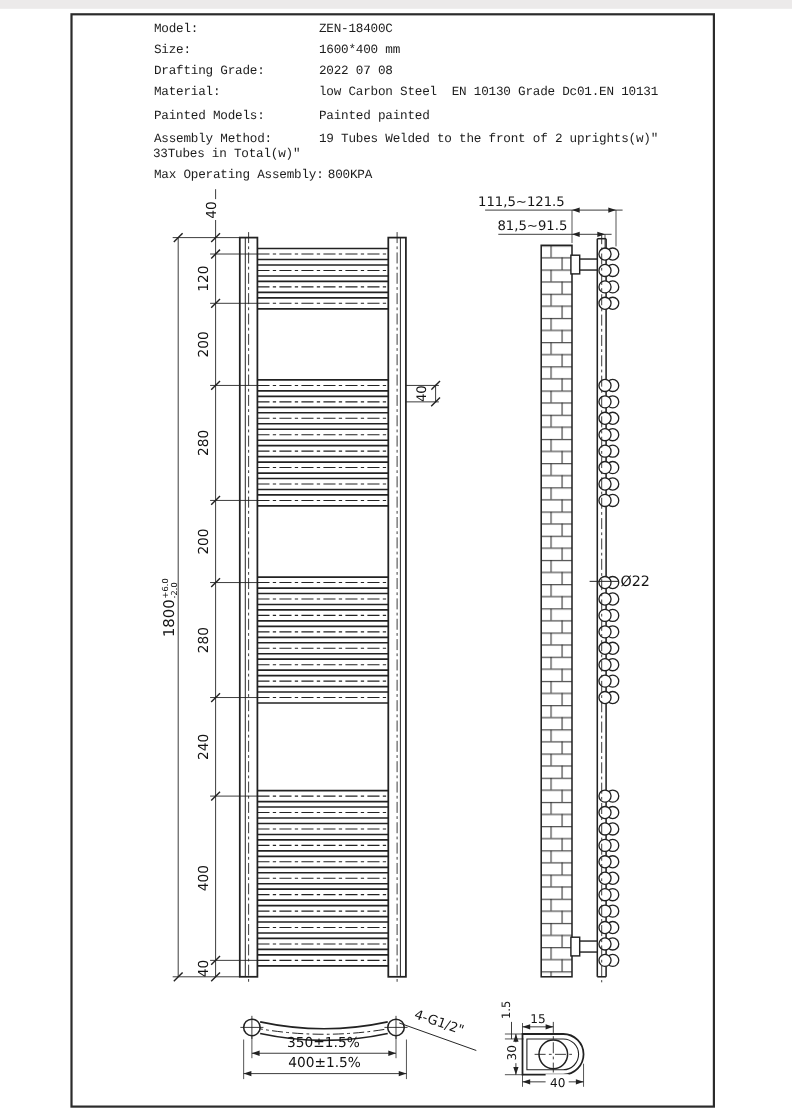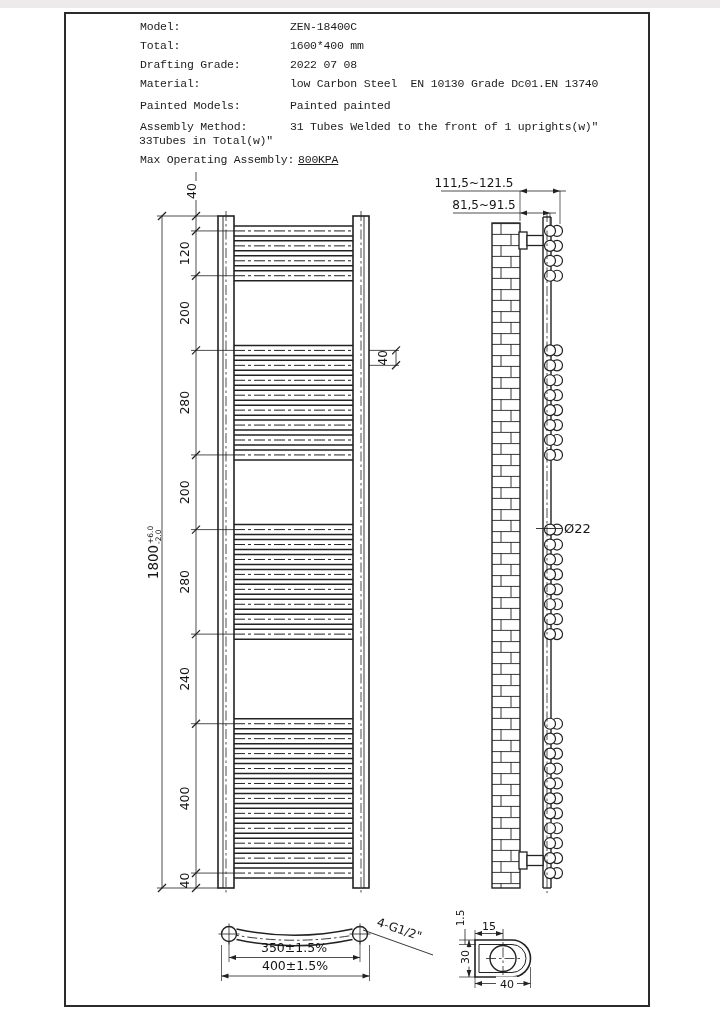--- a/index.html
+++ b/index.html
@@ -5,38 +5,38 @@
   html,body{margin:0;padding:0;background:#ffffff;}
   #page{position:relative;width:720px;height:1018px;background:#ffffff;overflow:hidden;
         font-family:"DejaVu Sans",sans-serif;}
   #topstrip{position:absolute;left:0;top:0;width:720px;height:8px;background:#eceaea;}
   #frame{position:absolute;left:64px;top:12px;width:582px;height:991px;border:2px solid #2b2b2b;background:#ffffff;}
   #spec{position:absolute;left:0;top:0;width:720px;height:180px;}
   .srow{position:absolute;white-space:pre;font-family:"Liberation Mono","DejaVu Sans Mono",monospace;
         font-size:11.5px;color:#1c1c1c;letter-spacing:-0.2px;}
   .slabel{position:absolute;left:140px;top:0;white-space:pre;}
   .svalue{position:absolute;left:290px;top:0;white-space:pre;}
-  .srow.r7 .svalue{left:298px;text-decoration:underline;}
+  .srow.r7 .svalue{left:298px;}
   #drawingsvg{position:absolute;left:0;top:0;}
   text{font-family:"DejaVu Sans",sans-serif;}
 </style>
 </head>
 <body>
 
 <div id="page">
   <div id="topstrip"></div>
   <div id="frame"></div>
 
   <div id="spec">
     <div class="srow r0" style="top:20px"><span class="slabel">Model:</span><span class="svalue">ZEN-18400C</span></div>
-    <div class="srow r1" style="top:39px"><span class="slabel">Total:</span><span class="svalue">1600*400 mm</span></div>
+    <div class="srow r1" style="top:39px"><span class="slabel">Size:</span><span class="svalue">1600*400 mm</span></div>
     <div class="srow r2" style="top:58px"><span class="slabel">Drafting Grade:</span><span class="svalue">2022 07 08</span></div>
-    <div class="srow r3" style="top:77px"><span class="slabel">Material:</span><span class="svalue">low Carbon Steel  EN 10130 Grade Dc01.EN 13740</span></div>
+    <div class="srow r3" style="top:77px"><span class="slabel">Material:</span><span class="svalue">low Carbon Steel  EN 10130 Grade Dc01.EN 10131</span></div>
     <div class="srow r4" style="top:99px"><span class="slabel">Painted Models:</span><span class="svalue">Painted painted</span></div>
-    <div class="srow r5" style="top:120px"><span class="slabel">Assembly Method:</span><span class="svalue">31 Tubes Welded to the front of 1 uprights(w)"</span></div>
+    <div class="srow r5" style="top:120px"><span class="slabel">Assembly Method:</span><span class="svalue">19 Tubes Welded to the front of 2 uprights(w)"</span></div>
     <div class="srow r6" style="top:134px"><span class="slabel" style="left:139px">33Tubes in Total(w)"</span></div>
     <div class="srow r7" style="top:153px"><span class="slabel">Max Operating Assembly:</span><span class="svalue">800KPA</span></div>
   </div>
 
   <svg id="drawingsvg" width="720" height="1018" viewBox="0 0 720 1018">
     <g id="gFront">
         <rect x="218" y="216" width="16" height="672" fill="#fff" stroke="#222222" stroke-width="1.6"></rect>
         <line x1="223" y1="216" x2="223" y2="888" stroke="#222222" stroke-width="0.9" fill="none"></line>
         <line x1="226" y1="211" x2="226" y2="893" stroke="#222222" stroke-width="0.8" fill="none" stroke-dasharray="10 3 2.5 3"></line>
         <rect x="353" y="216" width="16" height="672" fill="#fff" stroke="#222222" stroke-width="1.6"></rect>

